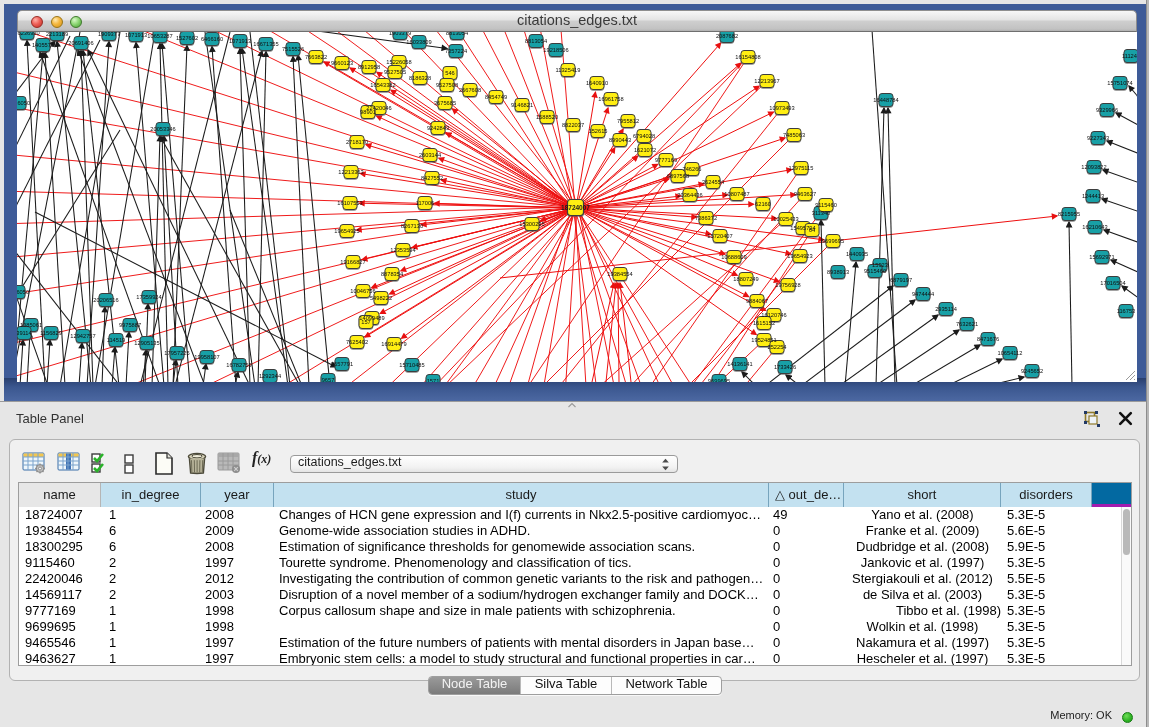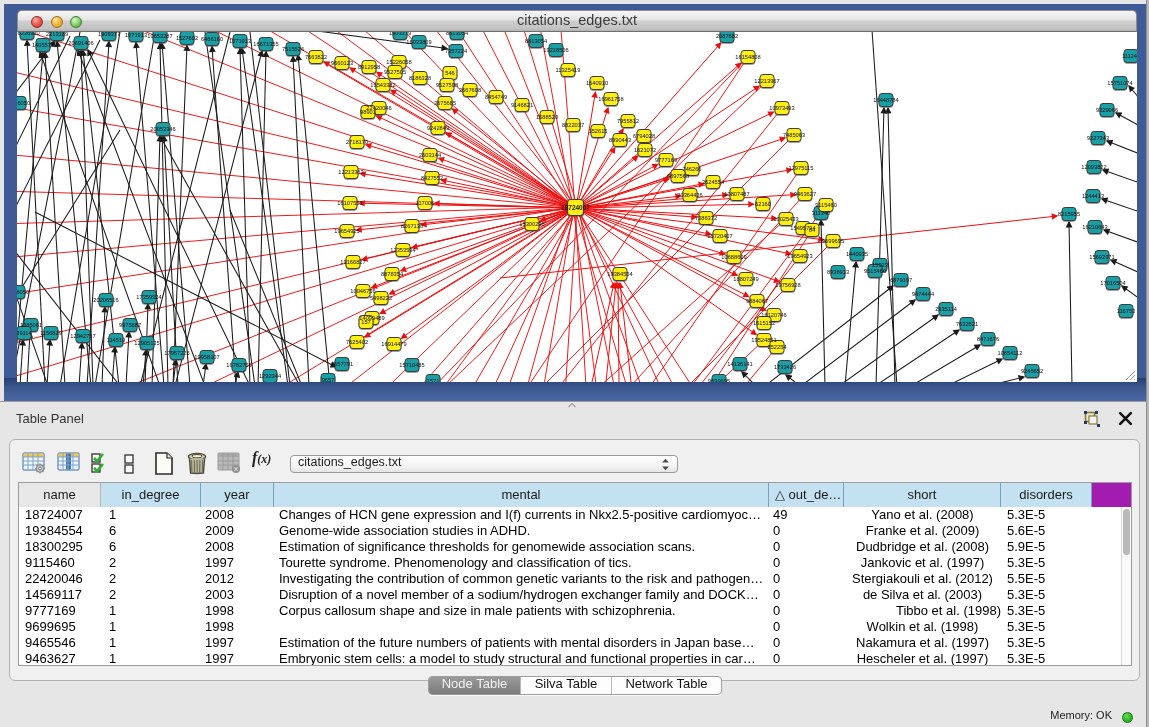--- a/index.html
+++ b/index.html
@@ -27,21 +27,21 @@
 #tph{position:absolute;left:0;top:0;width:100%;height:32px;background:#e6e6e6}
 #tph .t{position:absolute;left:16px;top:9px;font-size:13px;color:#333}
 #inner{position:absolute;left:9px;top:37px;width:1131px;height:242px;background:#f0f0f0;
  border:1px solid #b2b2b2;border-radius:6px}
 
 .icon{position:absolute;top:12px}
 #combo{position:absolute;left:280px;top:15px;width:388px;height:18px;background:linear-gradient(180deg,#ffffff,#f2f2f2 70%,#e4e4e4);
  border:1px solid #9a9a9a;border-radius:4px;font-size:12.5px;color:#1c1c1c;line-height:13px;padding-left:7px}
 
 #tbl{position:absolute;left:8px;top:42px;width:1114px;height:184px;background:#fff;border:1px solid #9d9d9d;overflow:hidden}
-#thead{position:absolute;left:0;top:0;width:100%;height:24px;background:#a21caf;border-bottom:3px solid #a21caf}
+#thead{position:absolute;left:0;top:0;width:100%;height:24px;background:#0369a1;border-bottom:3px solid #a21caf}
 .th{position:absolute;top:0;height:24px;font-size:13px;color:#1a1a1a;text-align:center;line-height:24px;
  background:#c3e1f0;border-right:1px solid #77a4bd}
 .th.gray{background:#e7e7e7;border-right:1px solid #b5b5b5}
 .rows{position:absolute;left:0;top:24px;width:100%;font-size:13px;color:#000}
 .row{position:absolute;height:16px;line-height:16px;white-space:nowrap}
 .c{position:absolute;top:0;height:16px;overflow:hidden}
 #vsb{position:absolute;right:0px;top:24px;width:10px;height:161px;background:#fafafa;border-left:1px solid #d9d9d9}
 #vsb .thumb{position:absolute;left:1px;top:2px;width:7px;height:46px;border-radius:4px;background:#b9b9b9}
 
 #tabs{position:absolute;left:418px;top:236px;width:294px;height:19px;border:1px solid #9e9e9e;border-radius:4px;
@@ -599,21 +599,21 @@
       <svg style="position:absolute;right:7px;top:2px" width="9" height="13" viewBox="0 0 9 13">
         <path d="M1.2 4.5L4.5 0.8L7.8 4.5z" fill="#4a4a4a"></path>
             <path d="M1.2 8.5L4.5 12.2L7.8 8.5z" fill="#4a4a4a"></path>
       </svg>
     </div>
     <div id="tbl">
       <div id="thead">
             <div class="th gray" style="left:0px;width:82px;">name</div>
             <div class="th " style="left:82px;width:100px;">in_degree</div>
             <div class="th " style="left:182px;width:73px;">year</div>
-            <div class="th " style="left:255px;width:495px;">mental</div>
+            <div class="th " style="left:255px;width:495px;">study</div>
             <div class="th " style="left:750px;width:75px;text-align:left;padding-left:6px;">△ out_de…</div>
             <div class="th " style="left:825px;width:157px;">short</div>
             <div class="th " style="left:982px;width:91px;">disorders</div>
           </div>
       <div class="rows">
             <div class="row" style="top:0px;width:100%">
               <div class="c" style="left:6px;width:76px;">18724007</div>
               <div class="c" style="left:90px;width:92px;">1</div>
               <div class="c" style="left:186px;width:69px;">2008</div>
               <div class="c" style="left:260px;width:490px;">Changes of HCN gene expression and I(f) currents in Nkx2.5-positive cardiomyoc…</div>

